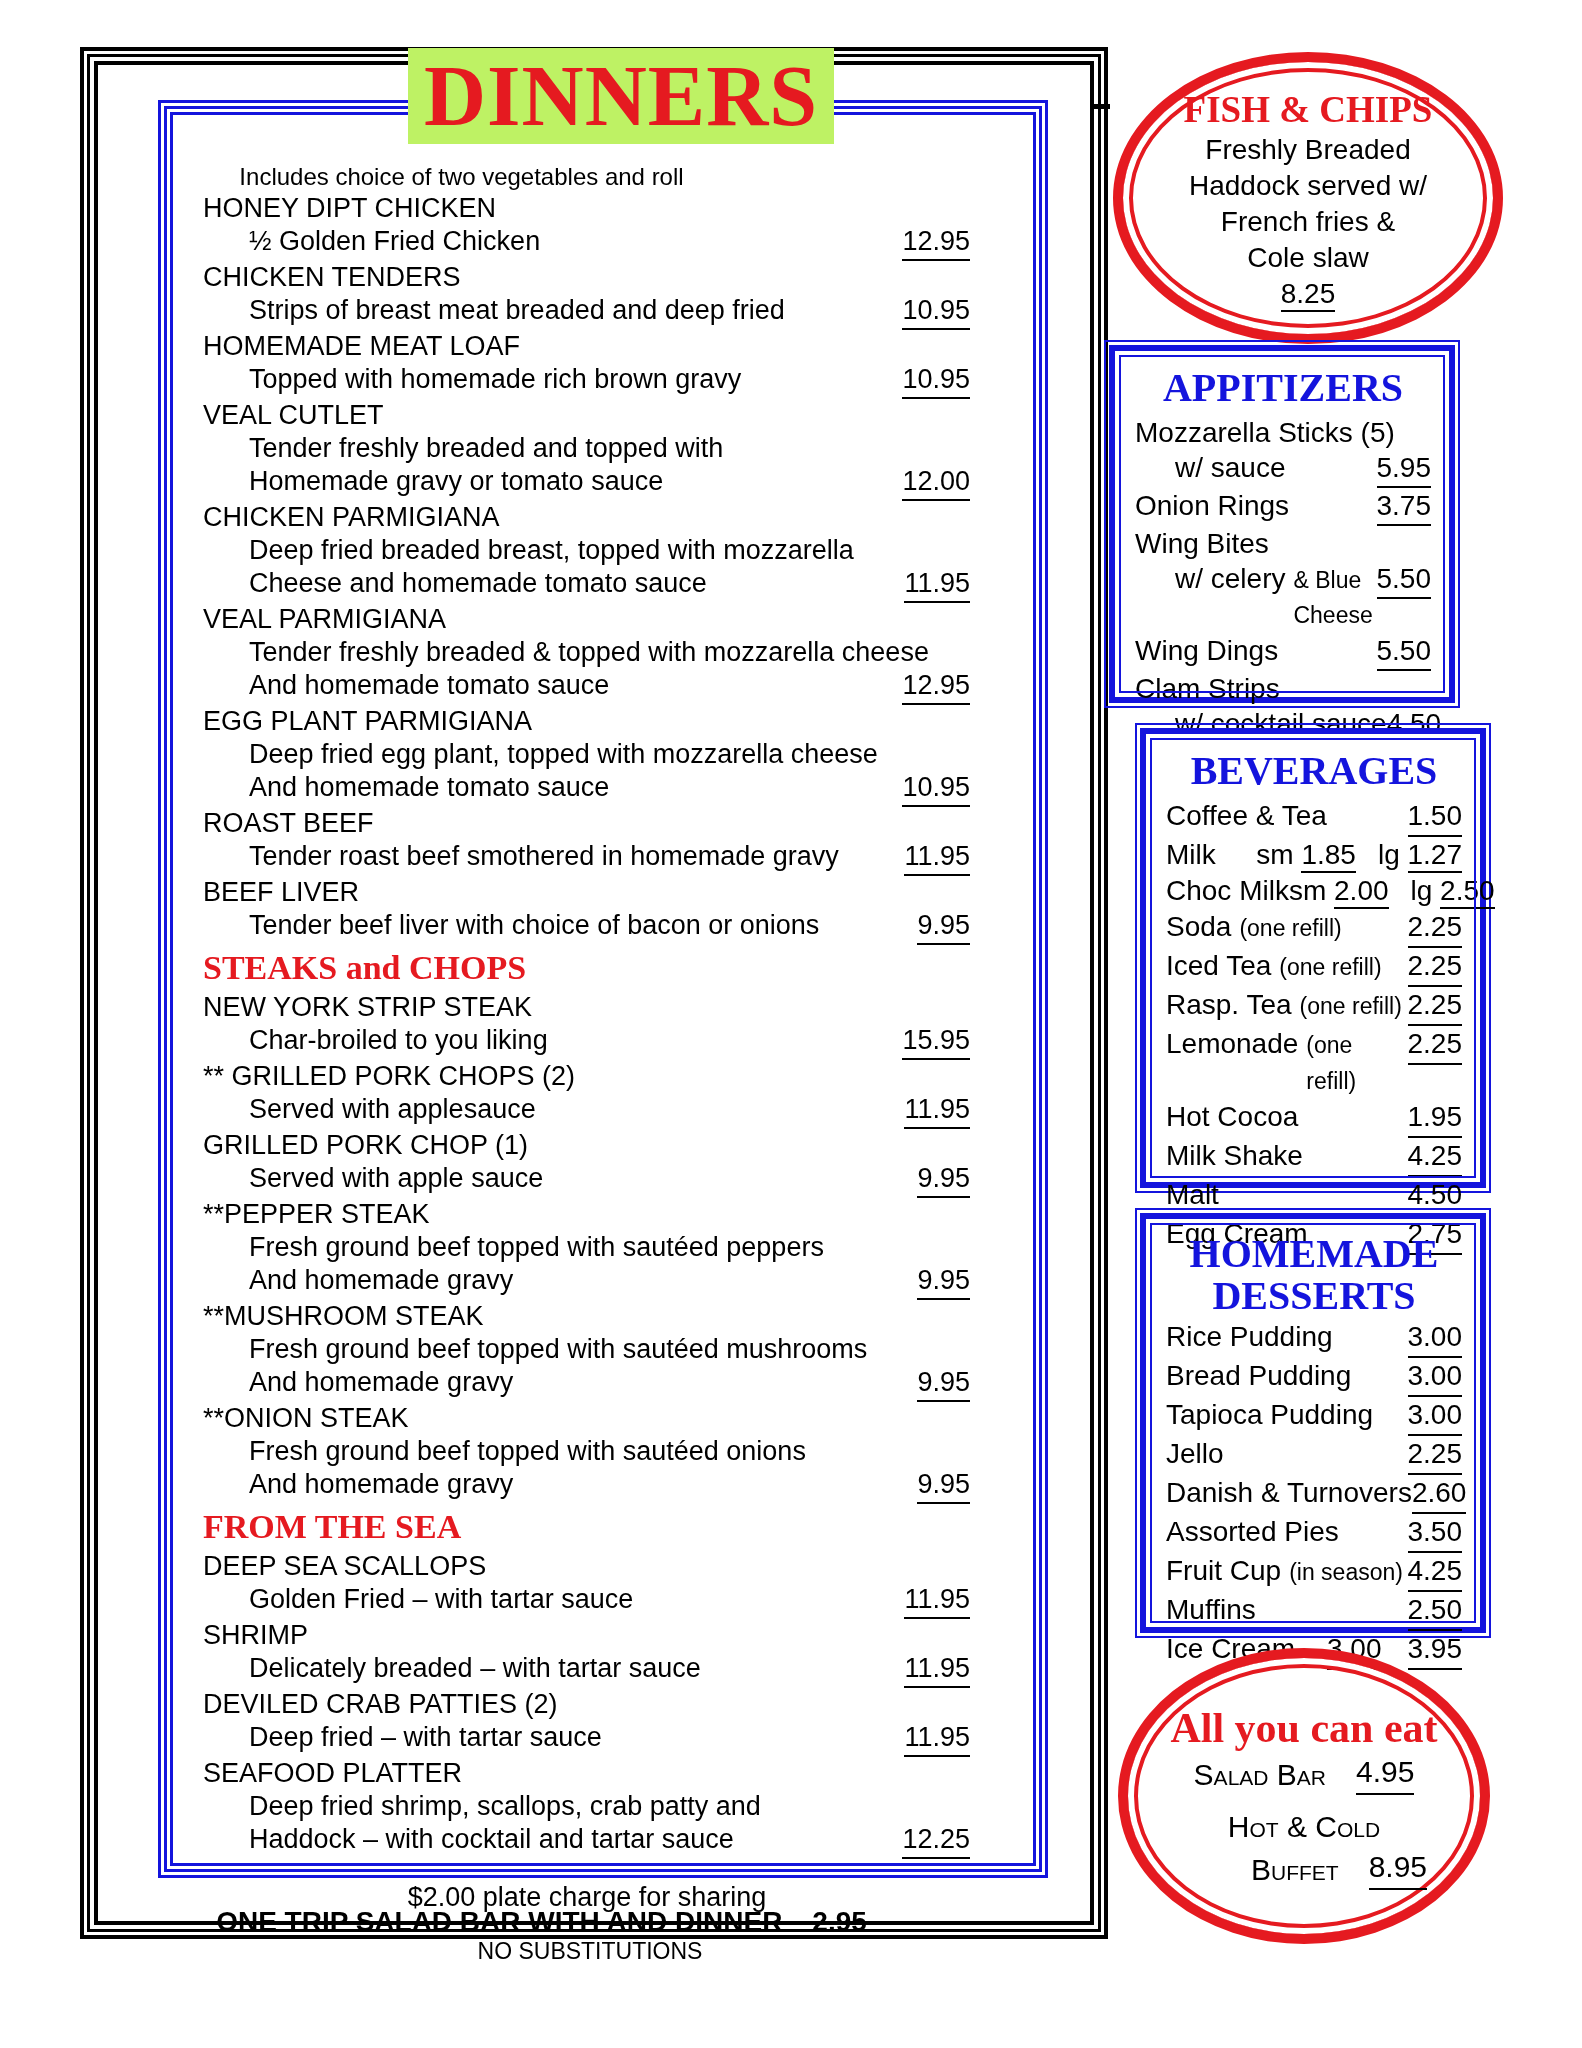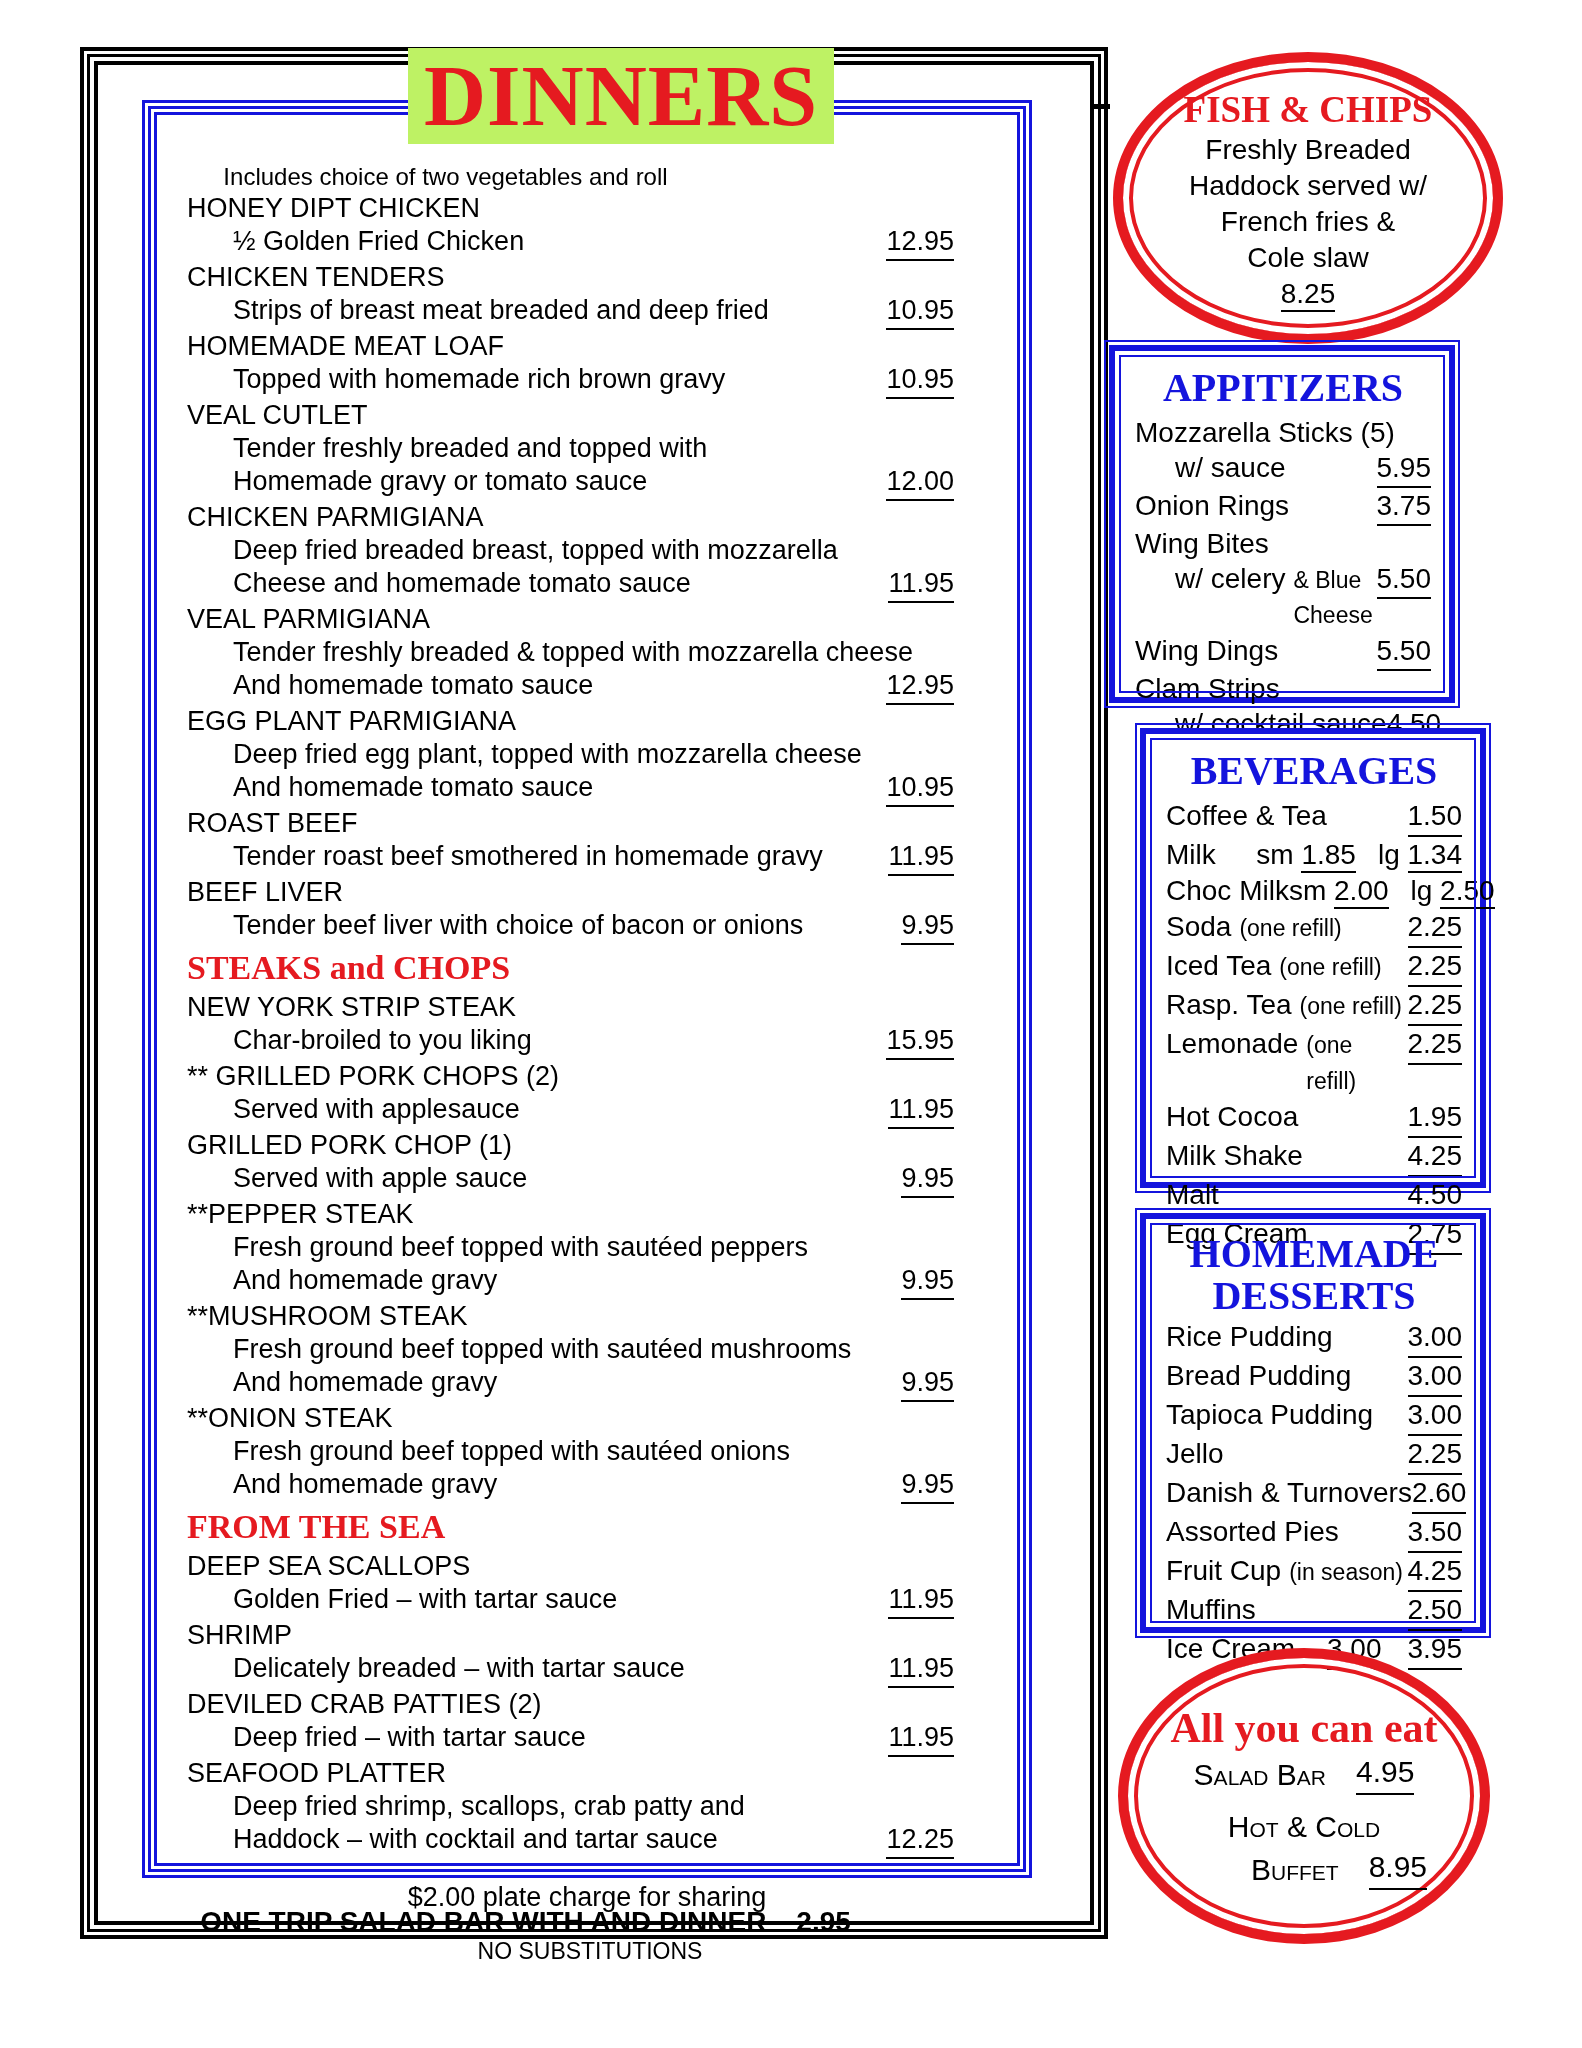--- a/index.html
+++ b/index.html
@@ -5,21 +5,21 @@
   html,body{margin:0;padding:0;}
   body{
     position:relative;width:1582px;height:2048px;background:#ffffff;
     font-family:"Liberation Sans",sans-serif;color:#000;overflow:hidden;
   }
   
   .black-frame{position:absolute;left:80px;top:47px;width:1020px;height:1884px;border:4px solid #000;}
   .black-frame::before{content:"";position:absolute;inset:3px;border:3px solid #000;}
   .black-frame::after{content:"";position:absolute;inset:10px;border:4px solid #000;}
   
-  .blue-frame{position:absolute;left:142px;top:100px;width:890px;height:1778px;border:3px solid #1414dd;box-sizing:border-box;}
+  .blue-frame{position:absolute;left:158px;top:100px;width:890px;height:1778px;border:3px solid #1414dd;box-sizing:border-box;}
   .blue-frame::before{content:"";position:absolute;inset:3px;border:3px solid #1414dd;}
   .blue-frame::after{content:"";position:absolute;inset:9px;border:3px solid #1414dd;}
   .blue-content{position:absolute;inset:12px;padding:46px 63px 0 30px;}
   
   .dinners-title{
     position:absolute;left:408px;top:48px;z-index:6;background:#bef264;padding:0 16px;
     font-family:"Liberation Serif",serif;font-weight:bold;font-size:86px;line-height:96px;
     color:#e51a20;letter-spacing:1px;
   }
   
@@ -308,21 +308,21 @@
   <div class="dbox-content">
     <div class="btitle">BEVERAGES</div>
     <div id="bev-rows">
         <div class="rrow">
           <span class="lbl">Coffee &amp; Tea</span>
           <span class="pr u">1.50</span>
         </div>
         <div class="rrow">
           <span class="lbl">Milk</span>
           <span class="szgrp"><span>sm</span> <span class="u">1.85</span></span>
-          <span class="szgrp lg"><span>lg</span> <span class="u">1.34</span></span>
+          <span class="szgrp lg"><span>lg</span> <span class="u">1.27</span></span>
         </div>
         <div class="rrow">
           <span class="lbl">Choc Milk</span>
           <span class="szgrp"><span>sm</span> <span class="u">2.00</span></span>
           <span class="szgrp lg"><span>lg</span> <span class="u">2.50</span></span>
         </div>
         <div class="rrow">
           <span class="lbl">Soda</span>
           <span class="small" style="margin-left: 8px;">(one refill)</span>
           <span class="pr u">2.25</span>

